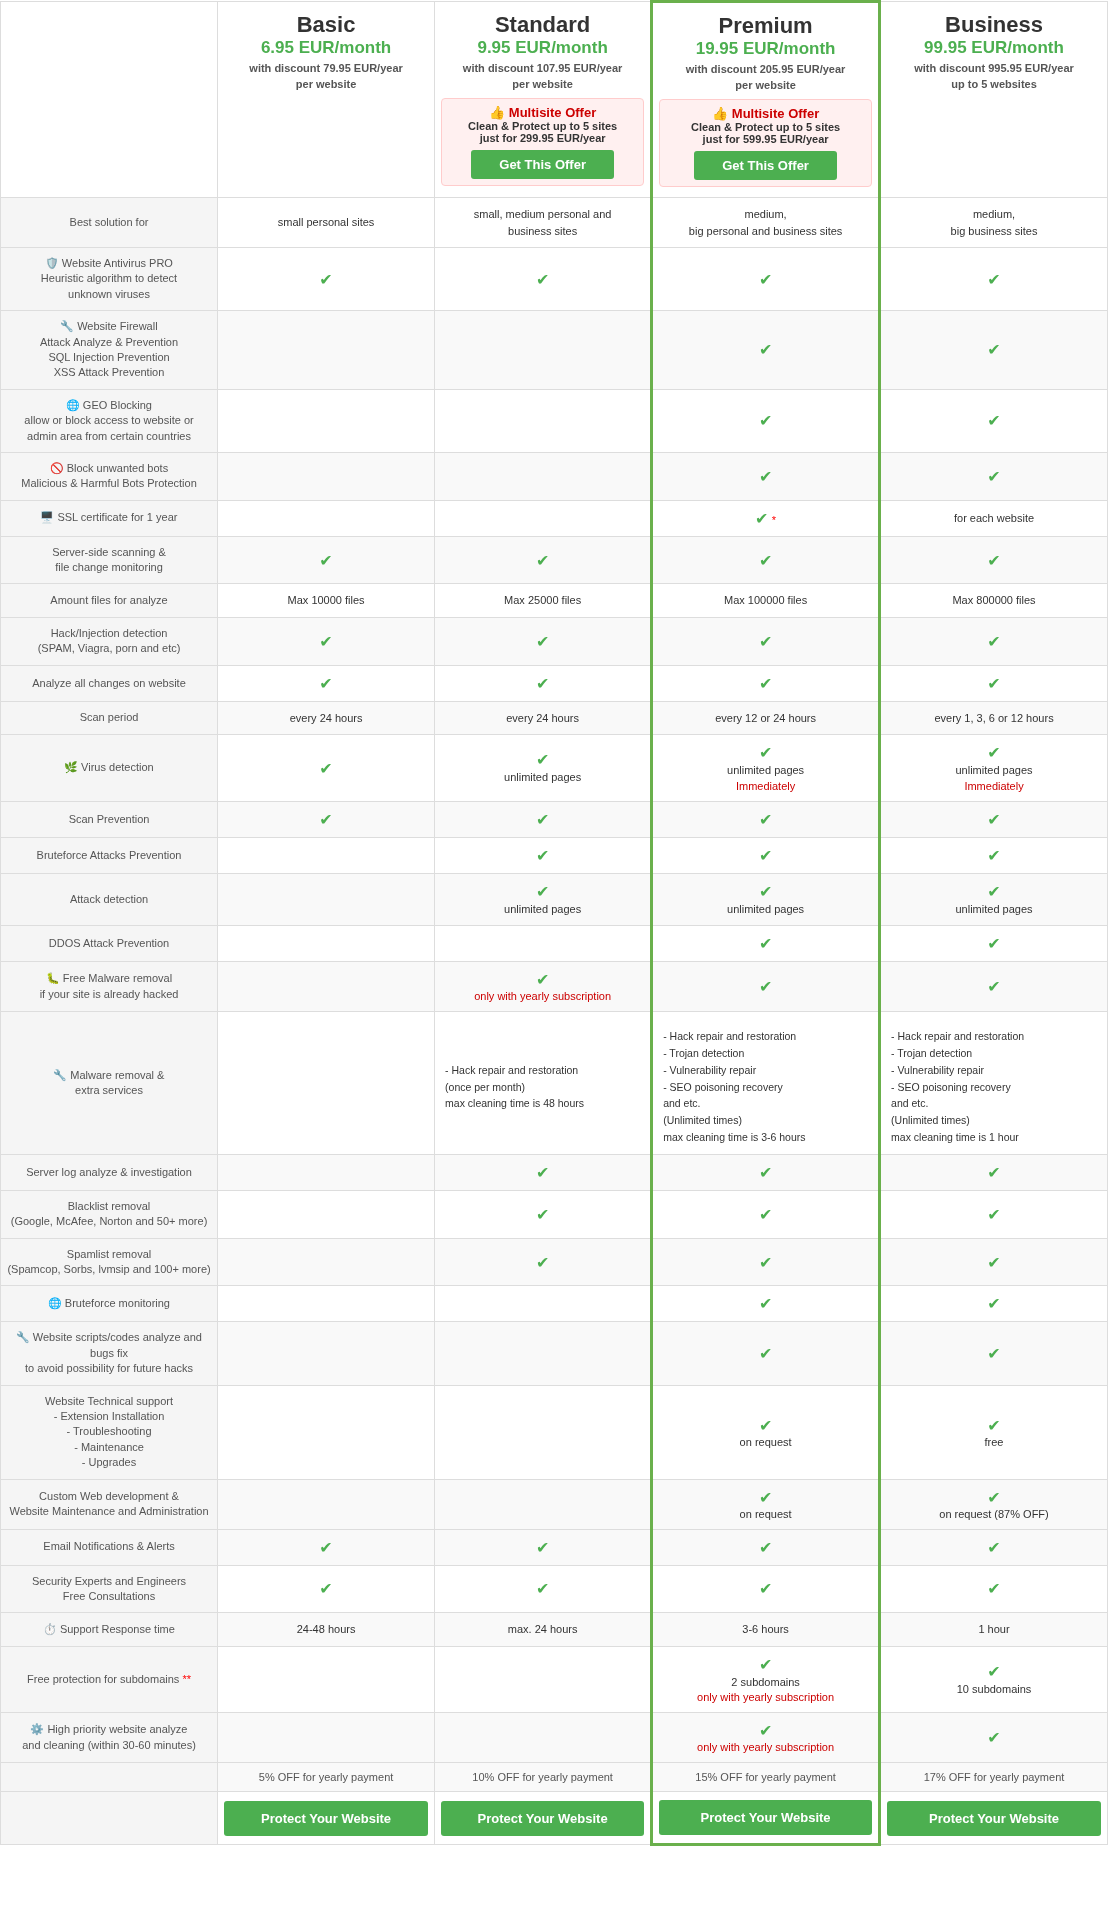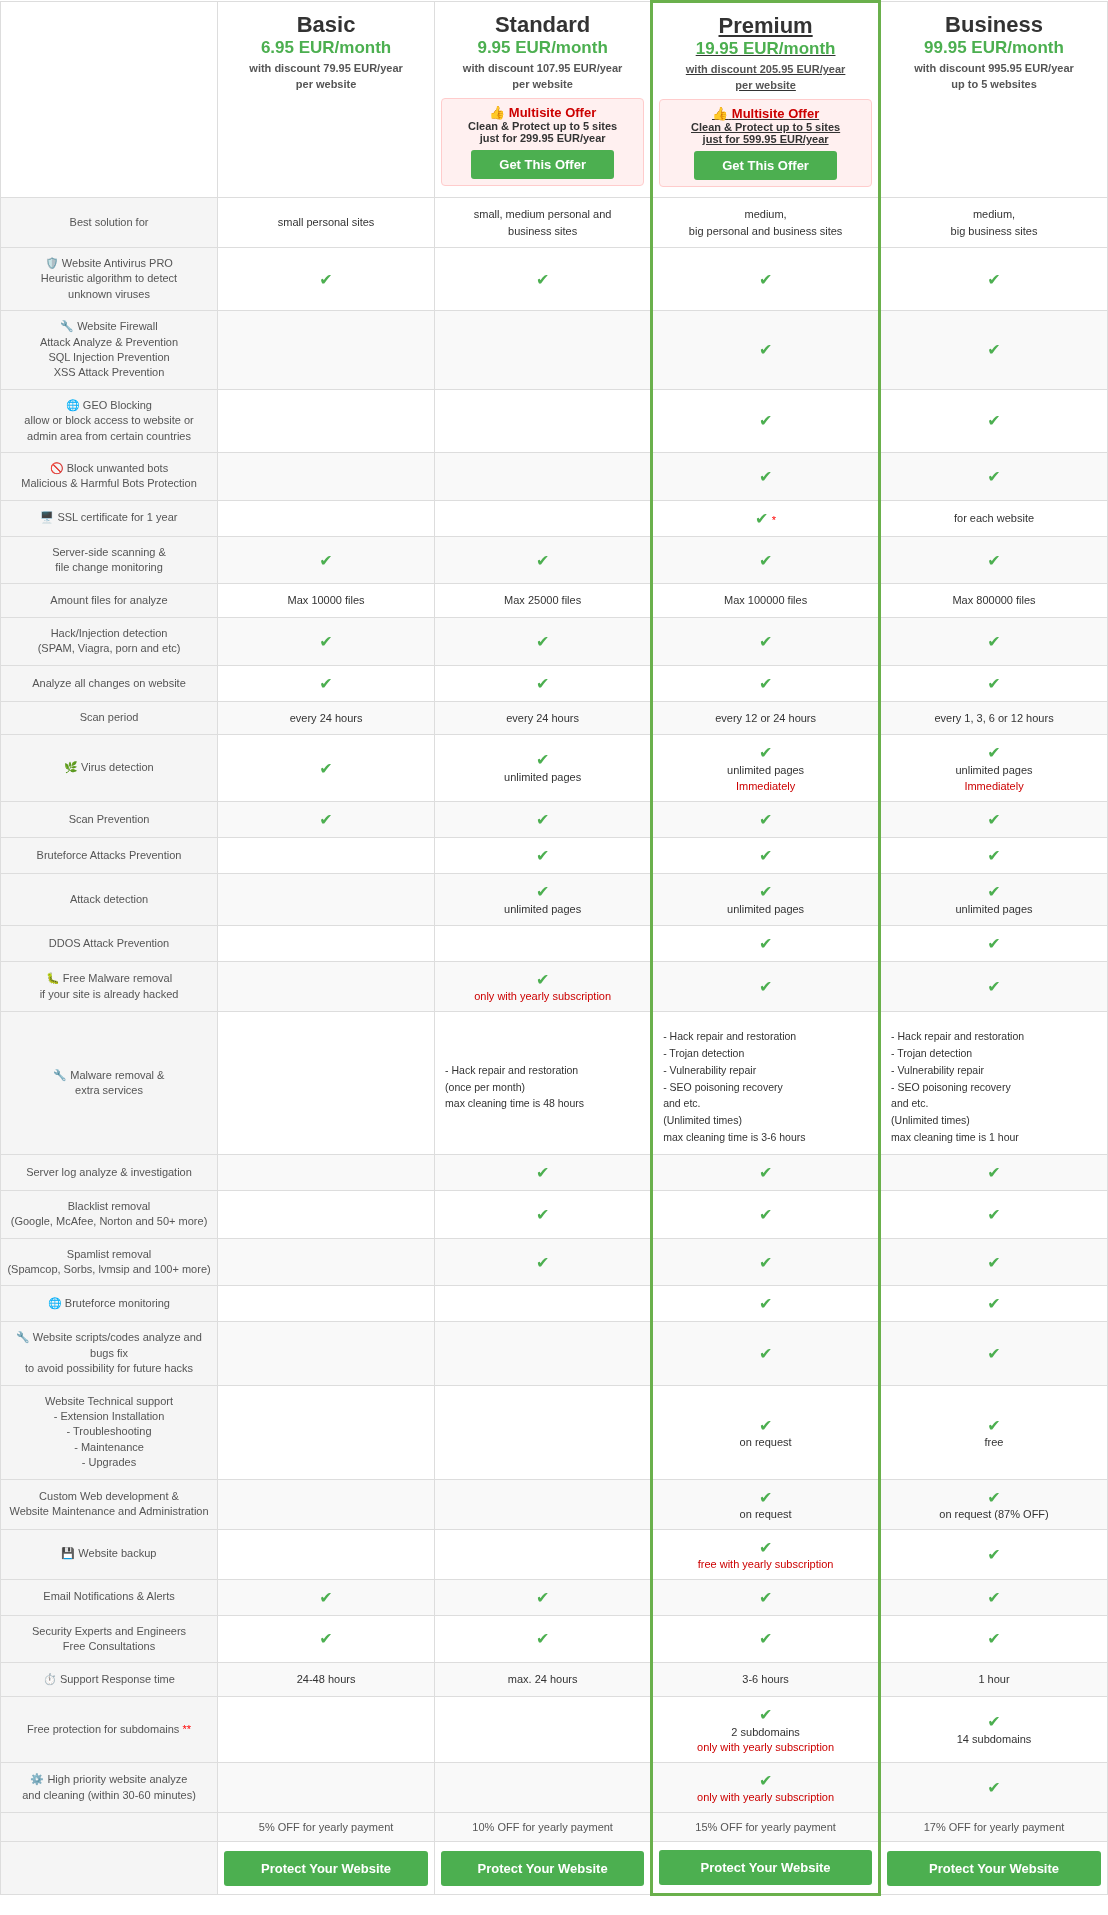--- a/index.html
+++ b/index.html
@@ -17,21 +17,21 @@
     .pricing-table td:first-child {
       text-align: center;
       width: 200px;
       background: #f5f5f5;
       font-size: 11px;
       color: #555;
     }
     
     .col-basic { width: 200px; }
     .col-standard { width: 200px; }
-    .col-premium { width: 210px; background-color: #fff; text-decoration: underline; }
+    .col-premium { width: 210px; background-color: #fff; }
     .col-business { width: 210px; }
     
     .header-row th { background: #fff; padding: 10px 6px; vertical-align: top; }
     
     .plan-name { font-size: 22px; font-weight: bold; color: #333; }
     .plan-price { font-size: 17px; font-weight: bold; color: #4CAF50; }
     .plan-discount { font-size: 11px; color: #555; margin-top: 4px; }
     
     .premium-col-header { border: 3px solid #6ab04c !important; border-bottom: none !important; }
     .premium-col { border-left: 3px solid #6ab04c !important; border-right: 3px solid #6ab04c !important; }
@@ -313,27 +313,20 @@
     </tr>
 
     <tr class="row-gray">
       <td class="feature-cell">Custom Web development &amp;<br>Website Maintenance and Administration</td>
       <td></td>
       <td></td>
       <td class="premium-col"><span class="checkmark">✔</span><br><span class="on-request">on request</span></td>
       <td><span class="checkmark">✔</span><br><span class="on-request">on request (87% OFF)</span></td>
     </tr>
 
-    <tr class="row-white">
-      <td class="feature-cell">💾 Website backup</td>
-      <td></td>
-      <td></td>
-      <td class="premium-col"><span class="checkmark">✔</span><br><span class="yearly-sub">free with yearly subscription</span></td>
-      <td><span class="checkmark">✔</span></td>
-    </tr>
 
     <tr class="row-gray">
       <td class="feature-cell">Email Notifications &amp; Alerts</td>
       <td><span class="checkmark">✔</span></td>
       <td><span class="checkmark">✔</span></td>
       <td class="premium-col"><span class="checkmark">✔</span></td>
       <td><span class="checkmark">✔</span></td>
     </tr>
 
     <tr class="row-white">
@@ -350,21 +343,21 @@
       <td><span class="cell-content">max. 24 hours</span></td>
       <td class="premium-col"><span class="cell-content">3-6 hours</span></td>
       <td><span class="cell-content">1 hour</span></td>
     </tr>
 
     <tr class="row-white">
       <td class="feature-cell">Free protection for subdomains <span style="color:red">**</span></td>
       <td></td>
       <td></td>
       <td class="premium-col"><span class="checkmark">✔</span><br><span class="cell-content">2 subdomains</span><br><span class="yearly-sub">only with yearly subscription</span></td>
-      <td><span class="checkmark">✔</span><br><span class="cell-content">14 subdomains</span></td>
+      <td><span class="checkmark">✔</span><br><span class="cell-content">10 subdomains</span></td>
     </tr>
 
     <tr class="row-gray">
       <td class="feature-cell">⚙️ High priority website analyze<br>and cleaning (within 30-60 minutes)</td>
       <td></td>
       <td></td>
       <td class="premium-col"><span class="checkmark">✔</span><br><span class="yearly-sub">only with yearly subscription</span></td>
       <td><span class="checkmark">✔</span></td>
     </tr>
 

